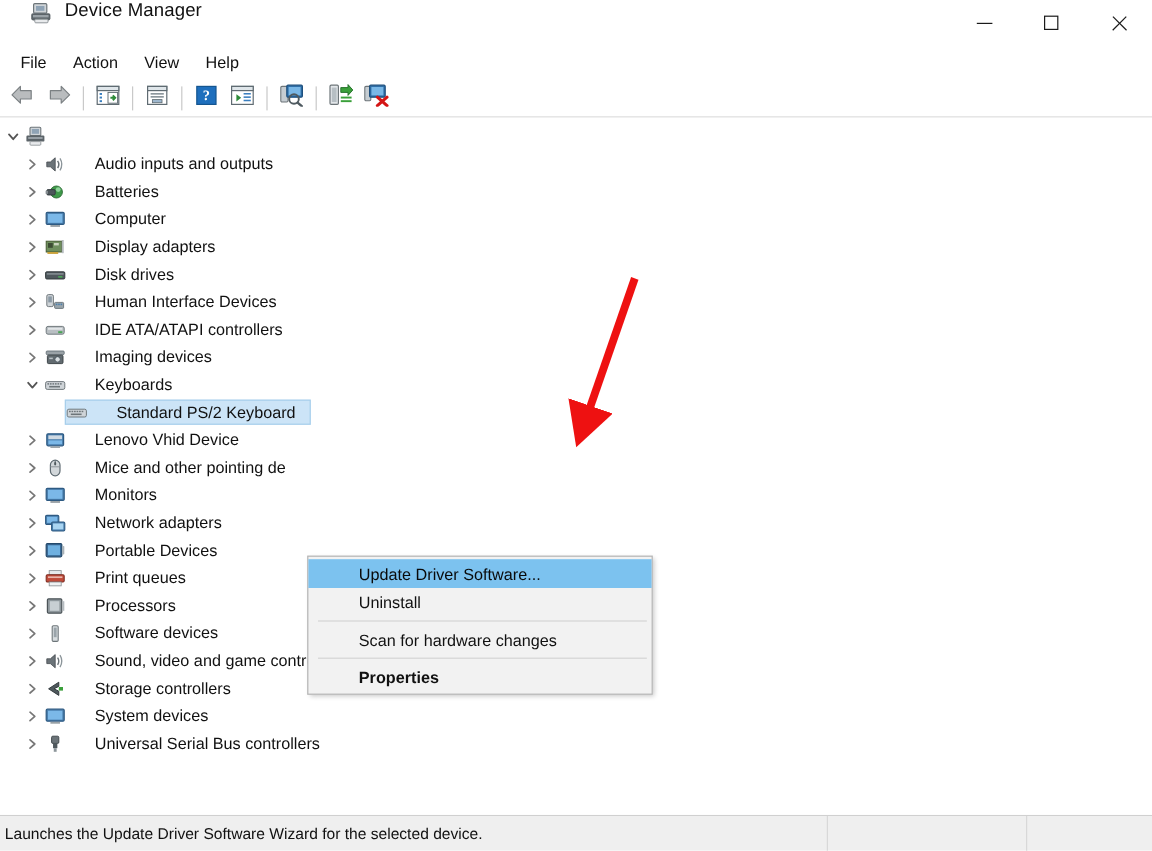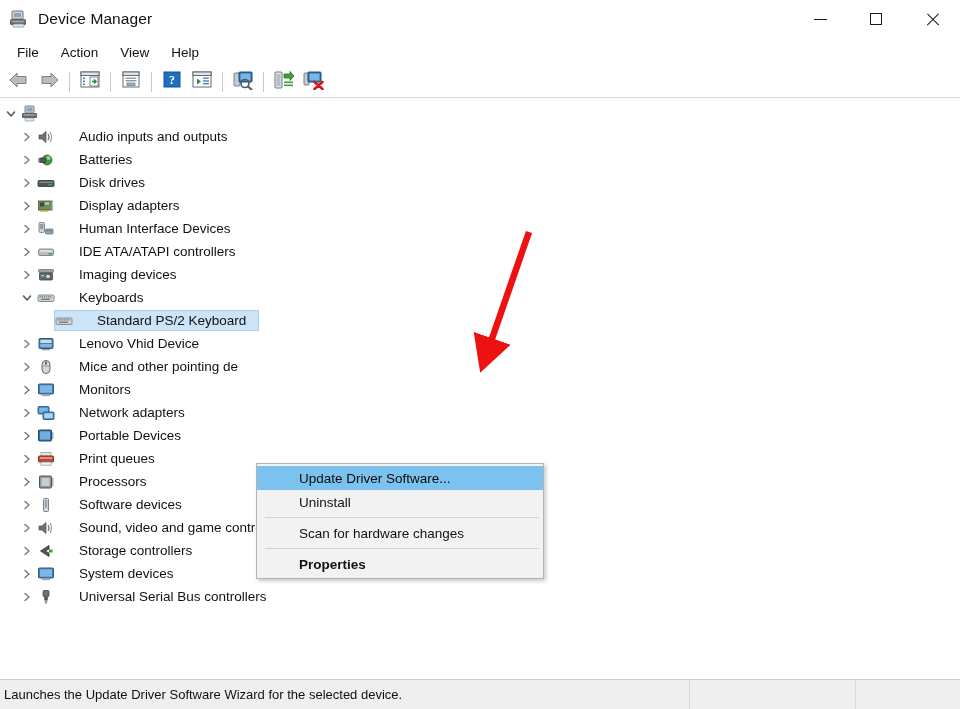--- a/index.html
+++ b/index.html
@@ -32,22 +32,22 @@
     background: #1b4a6b;
   }
 
   
   .titlebar {
     position: relative;
     height: 38px;
     flex: 0 0 38px;
     background: #ffffff;
     display: flex;
-    align-items: center;
-    padding-left: 8px;
+    align-items: flex-start;
+    padding-left: 24px;
     box-sizing: border-box;
   }
   .title-icon {
     width: 22px; height: 22px;
     margin-right: 8px;
     position: relative;
     flex: 0 0 22px;
   }
   .title-text {
     font-size: 15.5px;
@@ -465,53 +465,68 @@
           <svg width="18" height="16" viewBox="0 0 18 16">
             <circle cx="10" cy="8" r="5" fill="#3f9a4a" stroke="#2c6b34" stroke-width="0.8"></circle>
             <rect x="2" y="6" width="7" height="4.5" rx="1" fill="#4d565b" stroke="#2f3639" stroke-width="0.7"></rect>
             <rect x="1" y="7" width="2" height="2.5" fill="#888f93"></rect>
             <circle cx="11.5" cy="6" r="2" fill="#8fd39a"></circle>
           </svg>
         </span>
         <span class="node-label">Batteries</span>
       </div>
 
-
-      <div class="node lvl1">
-        <span class="chev">
-          <svg width="10" height="10" viewBox="0 0 10 10">
-              <path d="M3 1.5 L7 5 L3 8.5" fill="none" stroke="#777" stroke-width="1.4" stroke-linecap="round" stroke-linejoin="round"></path>
-            </svg>
-        </span>
-        <span class="node-icon">
-          <svg width="18" height="16" viewBox="0 0 18 16">
-            <rect x="1" y="5.5" width="16" height="6" rx="1" fill="#4f585d" stroke="#2f3639" stroke-width="0.8"></rect>
-            <rect x="2" y="6.5" width="14" height="1.5" fill="#7d868b"></rect>
-            <rect x="11.5" y="9" width="3.5" height="1.4" fill="#4aa355"></rect>
-          </svg>
-        </span>
-        <span class="node-label">Disk drives</span>
+      <div class="node lvl1">
+        <span class="chev">
+          <svg width="10" height="10" viewBox="0 0 10 10">
+              <path d="M3 1.5 L7 5 L3 8.5" fill="none" stroke="#777" stroke-width="1.4" stroke-linecap="round" stroke-linejoin="round"></path>
+            </svg>
+        </span>
+        <span class="node-icon">
+          <svg width="18" height="16" viewBox="0 0 18 16">
+            <rect x="1.5" y="2" width="15" height="10" rx="1" fill="#4a7fae" stroke="#2e5a82" stroke-width="1"></rect>
+            <rect x="3" y="3.3" width="12" height="7.4" fill="#7bb8e8"></rect>
+            <rect x="5" y="12.5" width="8" height="1.6" fill="#9aa2a7"></rect>
+          </svg>
+        </span>
+        <span class="node-label">Computer</span>
       </div>
 
       <div class="node lvl1">
         <span class="chev">
           <svg width="10" height="10" viewBox="0 0 10 10">
               <path d="M3 1.5 L7 5 L3 8.5" fill="none" stroke="#777" stroke-width="1.4" stroke-linecap="round" stroke-linejoin="round"></path>
             </svg>
         </span>
         <span class="node-icon">
           <svg width="18" height="16" viewBox="0 0 18 16">
             <rect x="1.5" y="3" width="13" height="9" fill="#6f8f5e" stroke="#44582f" stroke-width="0.8"></rect>
             <rect x="3" y="4.5" width="4" height="4" fill="#3c4c33"></rect>
             <rect x="8" y="4.5" width="4" height="2" fill="#c9d2bd"></rect>
             <rect x="14.5" y="2" width="1.6" height="11" fill="#b6bcc0"></rect>
             <rect x="2.5" y="12" width="9" height="1.6" fill="#caa23a"></rect>
           </svg>
         </span>
         <span class="node-label">Display adapters</span>
+      </div>
+
+      <div class="node lvl1">
+        <span class="chev">
+          <svg width="10" height="10" viewBox="0 0 10 10">
+              <path d="M3 1.5 L7 5 L3 8.5" fill="none" stroke="#777" stroke-width="1.4" stroke-linecap="round" stroke-linejoin="round"></path>
+            </svg>
+        </span>
+        <span class="node-icon">
+          <svg width="18" height="16" viewBox="0 0 18 16">
+            <rect x="1" y="5.5" width="16" height="6" rx="1" fill="#4f585d" stroke="#2f3639" stroke-width="0.8"></rect>
+            <rect x="2" y="6.5" width="14" height="1.5" fill="#7d868b"></rect>
+            <rect x="11.5" y="9" width="3.5" height="1.4" fill="#4aa355"></rect>
+          </svg>
+        </span>
+        <span class="node-label">Disk drives</span>
       </div>
 
 
       <div class="node lvl1">
         <span class="chev">
           <svg width="10" height="10" viewBox="0 0 10 10">
               <path d="M3 1.5 L7 5 L3 8.5" fill="none" stroke="#777" stroke-width="1.4" stroke-linecap="round" stroke-linejoin="round"></path>
             </svg>
         </span>
         <span class="node-icon">

